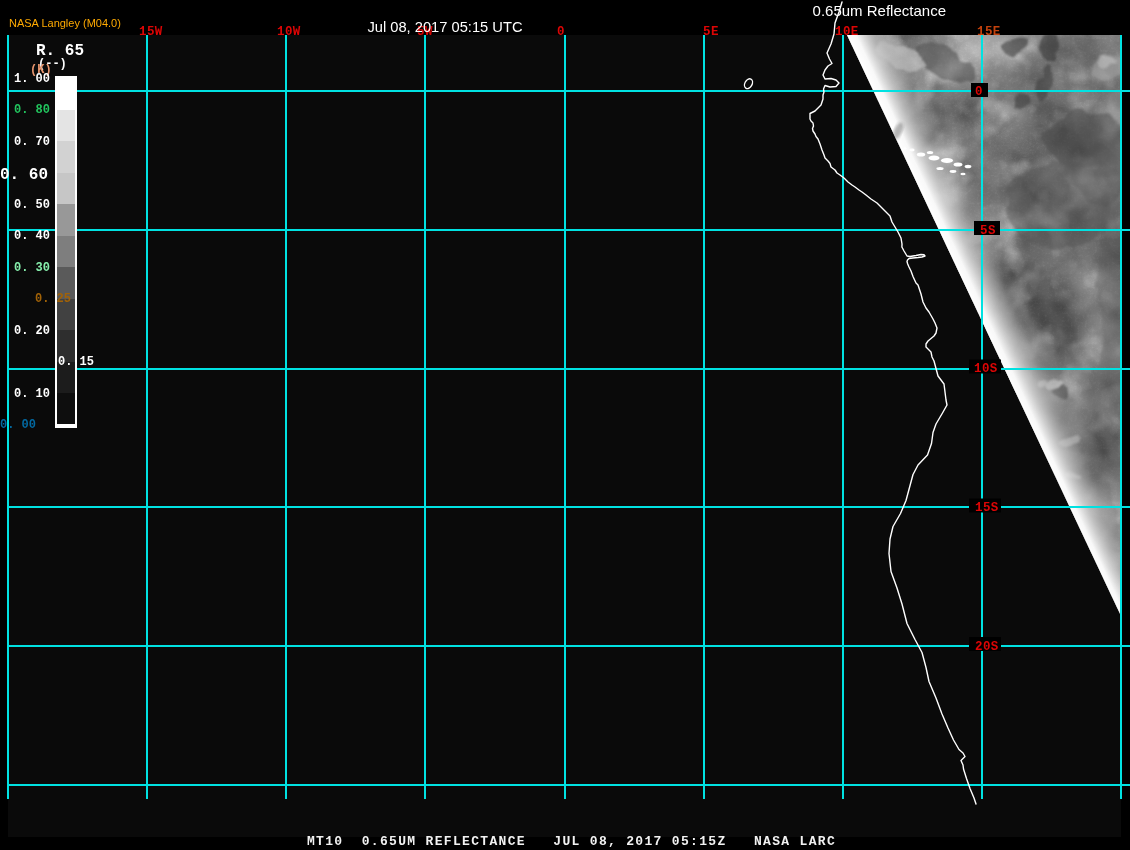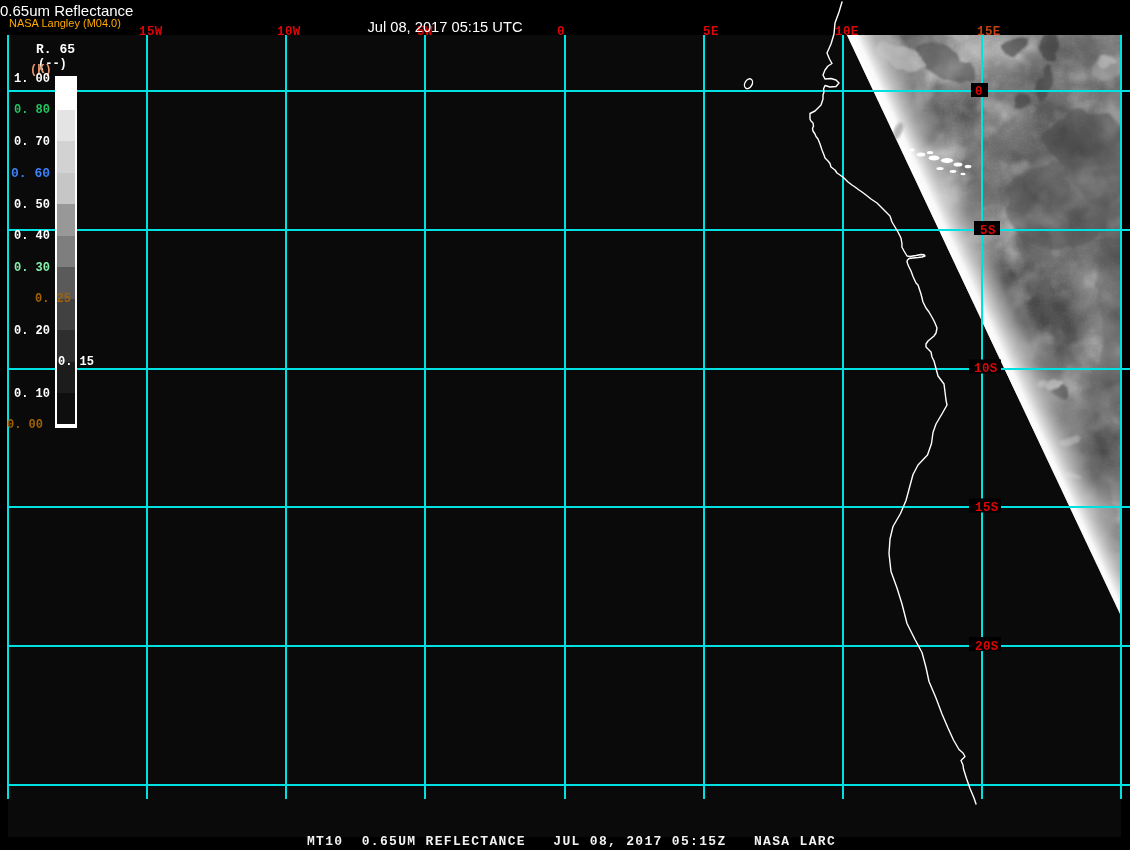--- a/index.html
+++ b/index.html
@@ -176,47 +176,47 @@
   </svg>
 
   <div class="t mono" style="left:139px;top:25px;color:#dd0505;font-size:12.5px;font-weight:bold;letter-spacing:0.4px;">15W</div>
   <div class="t mono" style="left:277px;top:25px;color:#dd0505;font-size:12.5px;font-weight:bold;letter-spacing:0.4px;">10W</div>
   <div class="t mono" style="left:417px;top:25px;color:#dd0505;font-size:12.5px;font-weight:bold;letter-spacing:0.4px;">5W</div>
   <div class="t mono" style="left:557px;top:25px;color:#dd0505;font-size:12.5px;font-weight:bold;letter-spacing:0.4px;">0</div>
   <div class="t mono" style="left:703px;top:25px;color:#dd0505;font-size:12.5px;font-weight:bold;letter-spacing:0.4px;">5E</div>
   <div class="t mono" style="left:835px;top:25px;color:#dd0505;font-size:12.5px;font-weight:bold;letter-spacing:0.4px;">10E</div>
   <div class="t mono" style="left:977px;top:25px;color:#c2410c;font-size:12.5px;font-weight:bold;letter-spacing:0.4px;">15E</div>
 
-  <div class="t sans" style="left:0;top:2px;width:946px;text-align:left;color:#fff;font-size:15px;">0.65um Reflectance</div>
+  <div class="t sans" style="left:0;top:2px;width:946px;text-align:right;color:#fff;font-size:15px;">0.65um Reflectance</div>
   <div class="t sans" style="left:0;top:19px;width:890px;text-align:center;color:#fff;font-size:14.7px;">Jul 08, 2017 05:15 UTC</div>
   <div class="t sans" style="left:9px;top:17px;color:#ffaa00;font-size:11px;">NASA Langley (M04.0)</div>
 
-  <div class="t mono" style="left:36px;top:42px;color:#fff;font-size:13px;font-weight:bold;text-align:right;">R. 65</div>
+  <div class="t mono" style="left:36px;top:42px;color:#fff;font-size:16px;font-weight:bold;text-align:right;">R. 65</div>
   <div class="t mono" style="left:38px;top:56.5px;color:#fff;font-size:12px;font-weight:bold;">(--)</div>
   <div class="t mono" style="left:30px;top:63px;color:#e8966e;font-size:12px;font-weight:bold;">(K)</div>
   <div style="position:absolute;left:54.5px;top:76px;width:18px;height:347.5px;border:2px solid #fff;background:#fff;">
     <div style="height:31.5px;background:#ffffff;"></div>
     <div style="height:31.5px;background:#e4e4e4;"></div>
     <div style="height:31.5px;background:#d2d2d2;"></div>
     <div style="height:31.5px;background:#c6c6c6;"></div>
     <div style="height:31.5px;background:#989898;"></div>
     <div style="height:31.5px;background:#7e7e7e;"></div>
     <div style="height:31.5px;background:#5a5a5a;"></div>
     <div style="height:31.5px;background:#414141;"></div>
     <div style="height:31.5px;background:#2e2e2e;"></div>
     <div style="height:31.5px;background:#1c1c1c;"></div>
     <div style="height:31px;background:#0e0e0e;"></div>
   </div>
   <div class="t mono" style="left:0;top:71.5px;width:50px;text-align:right;color:#fff;font-size:12px;font-weight:bold;">1. 00</div>
   <div class="t mono" style="left:0;top:103px;width:50px;text-align:right;color:#22c55e;font-size:12px;font-weight:bold;">0. 80</div>
   <div class="t mono" style="left:0;top:134.5px;width:50px;text-align:right;color:#fff;font-size:12px;font-weight:bold;">0. 70</div>
-  <div class="t mono" style="left:0;top:166px;width:50px;text-align:right;color:#3b82f6;font-size:13px;font-weight:bold;">0. 60</div>
+  <div class="t mono" style="left:0;top:166px;width:50px;color:#ffffff;font-size:16px;font-weight:bold;">0. 60</div>
   <div class="t mono" style="left:0;top:197.5px;width:50px;text-align:right;color:#fff;font-size:12px;font-weight:bold;">0. 50</div>
   <div class="t mono" style="left:0;top:229px;width:50px;text-align:right;color:#fff;font-size:12px;font-weight:bold;">0. 40</div>
   <div class="t mono" style="left:0;top:260.5px;width:50px;text-align:right;color:#86efac;font-size:12px;font-weight:bold;">0. 30</div>
   <div class="t mono" style="left:0;top:292px;width:50px;text-align:right;color:#a16207;font-size:12px;font-weight:bold;margin-left:21px;">0. 25</div>
   <div class="t mono" style="left:0;top:323.5px;width:50px;text-align:right;color:#fff;font-size:12px;font-weight:bold;">0. 20</div>
   <div class="t mono" style="left:0;top:355px;width:50px;text-align:right;color:#fff;font-size:12px;font-weight:bold;padding-left:44px;">0. 15</div>
   <div class="t mono" style="left:0;top:386.5px;width:50px;text-align:right;color:#fff;font-size:12px;font-weight:bold;">0. 10</div>
-  <div class="t mono" style="left:0;top:418px;width:50px;text-align:center;color:#a16207;font-size:12px;font-weight:bold;">0. 00</div>
+  <div class="t mono" style="left:0;top:418px;width:50px;text-align:left;color:#0369a1;font-size:12px;font-weight:bold;">0. 00</div>
 
   <div class="t mono" style="left:307px;top:834px;color:#f2f2f2;font-size:13px;font-weight:bold;letter-spacing:1.32px;">MT10  0.65UM REFLECTANCE   JUL 08, 2017 05:15Z   NASA LARC</div>
 </div>
 
 </body></html>

